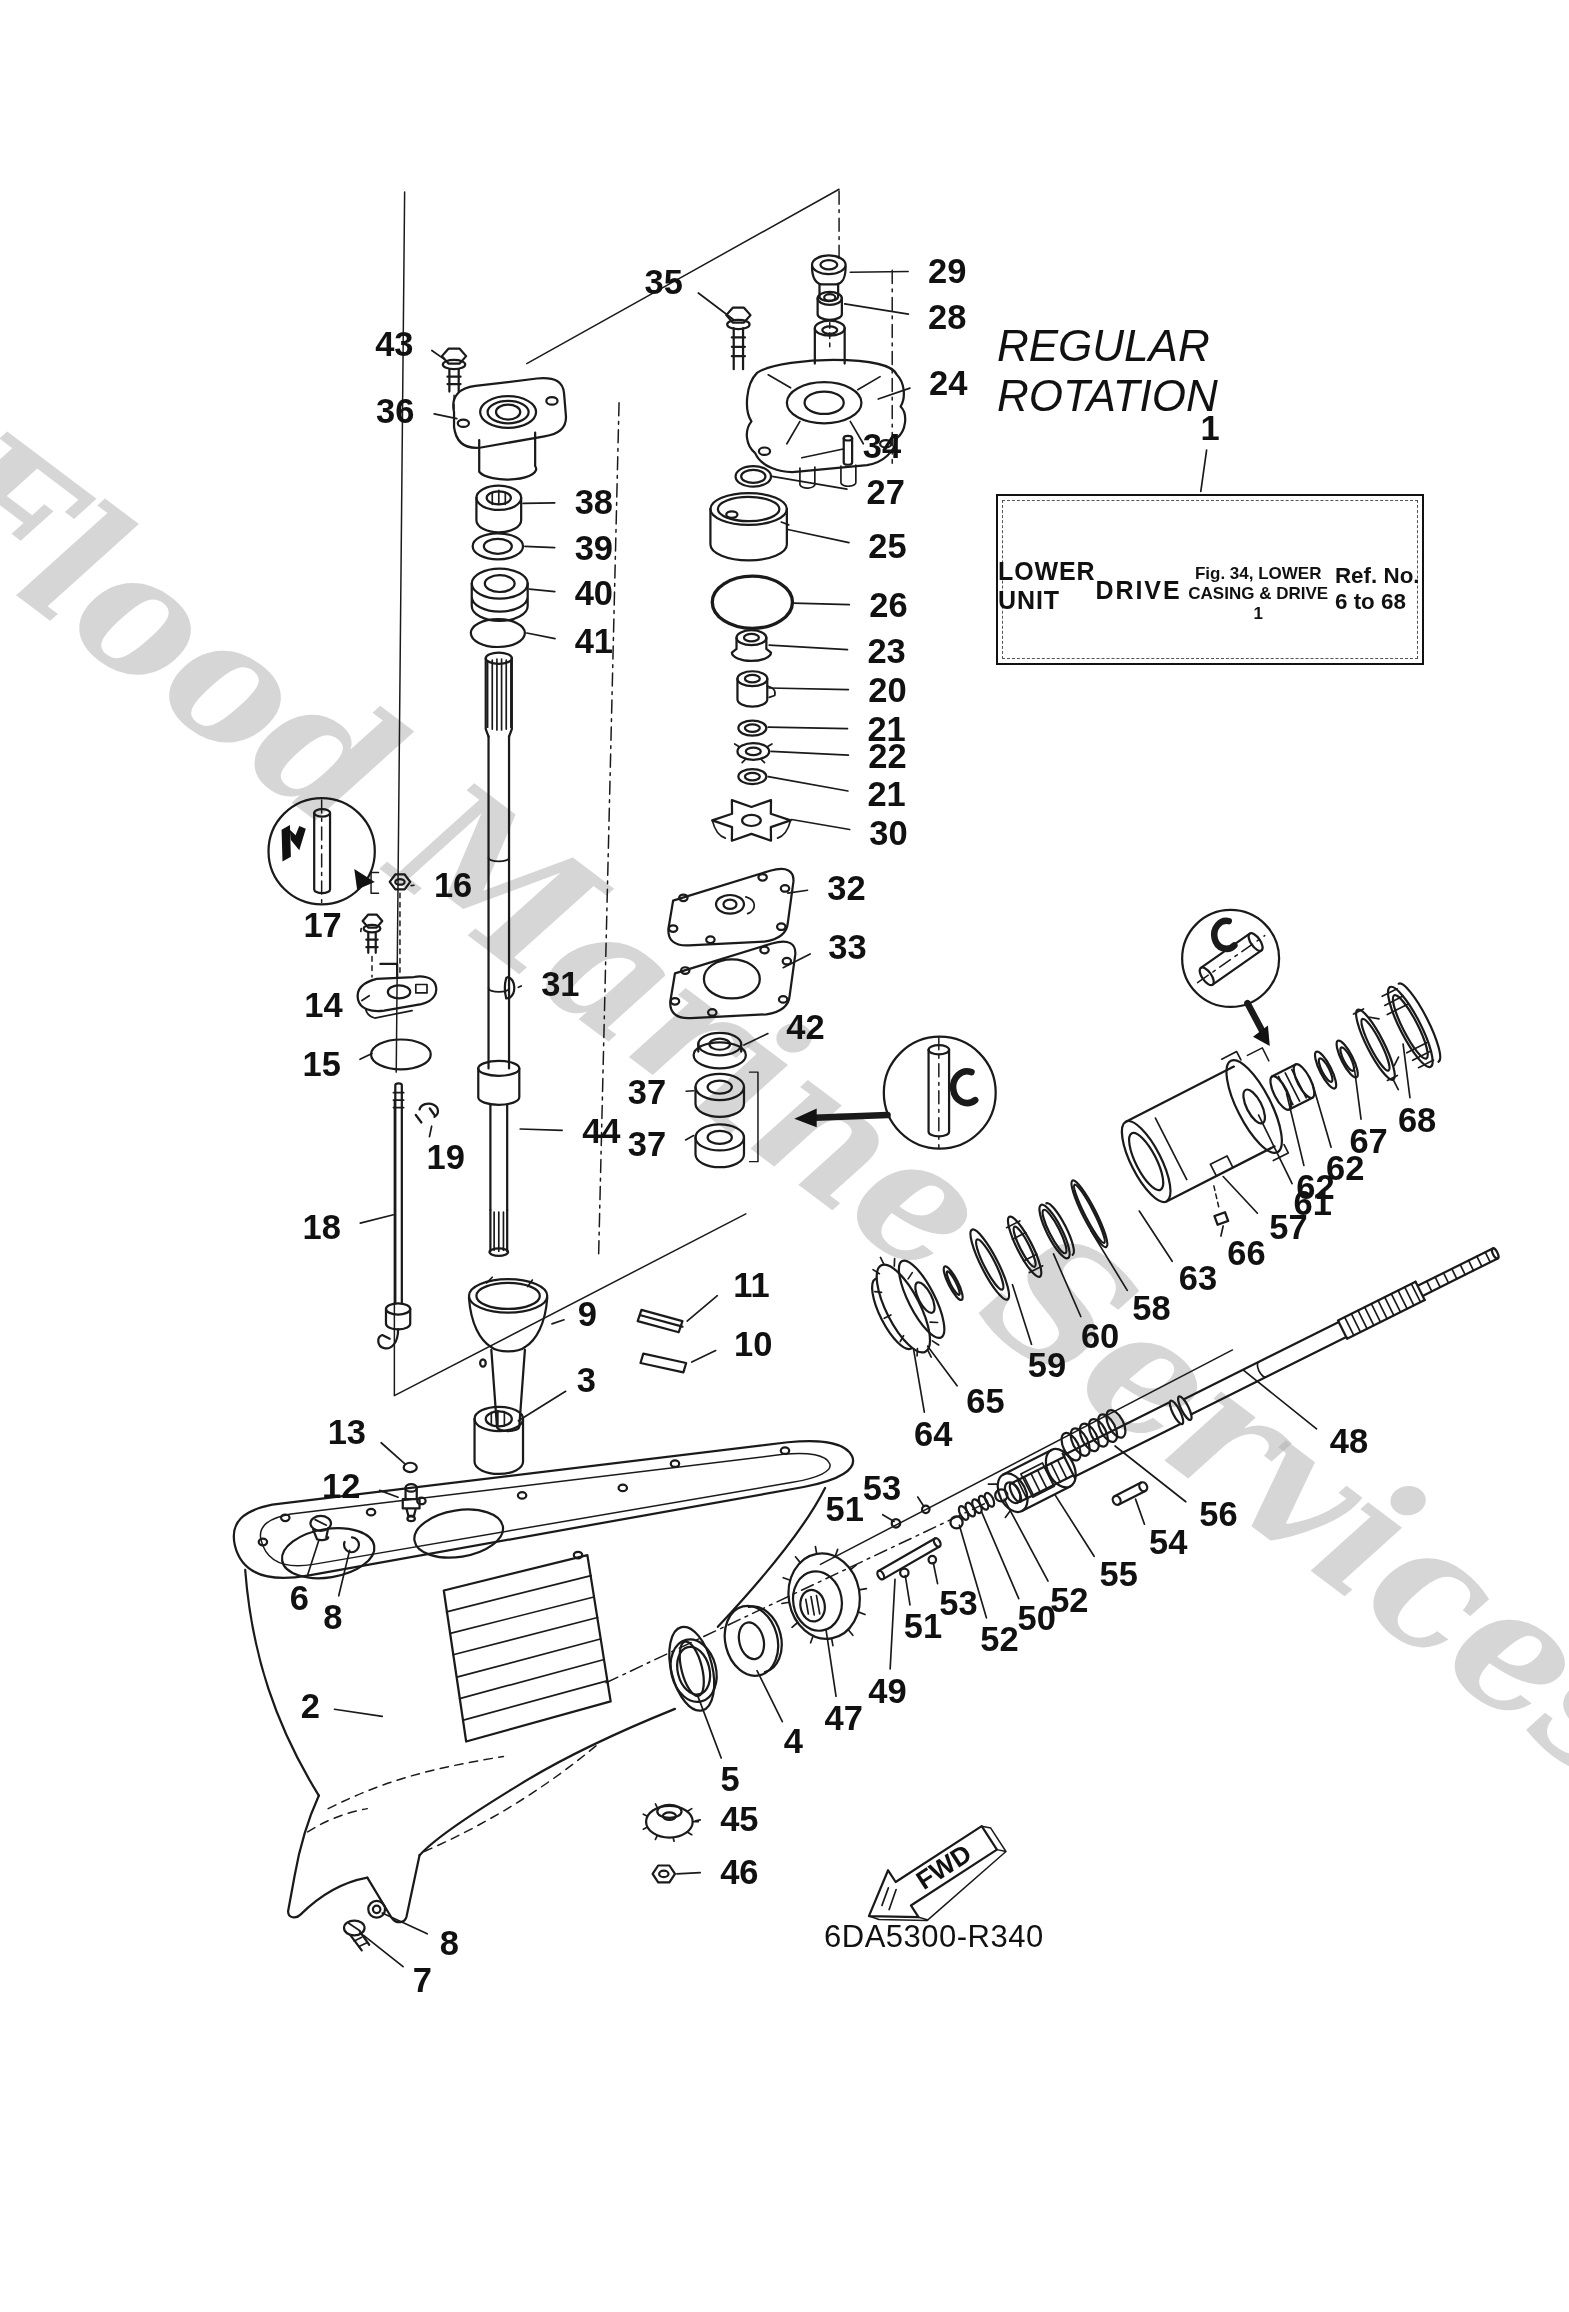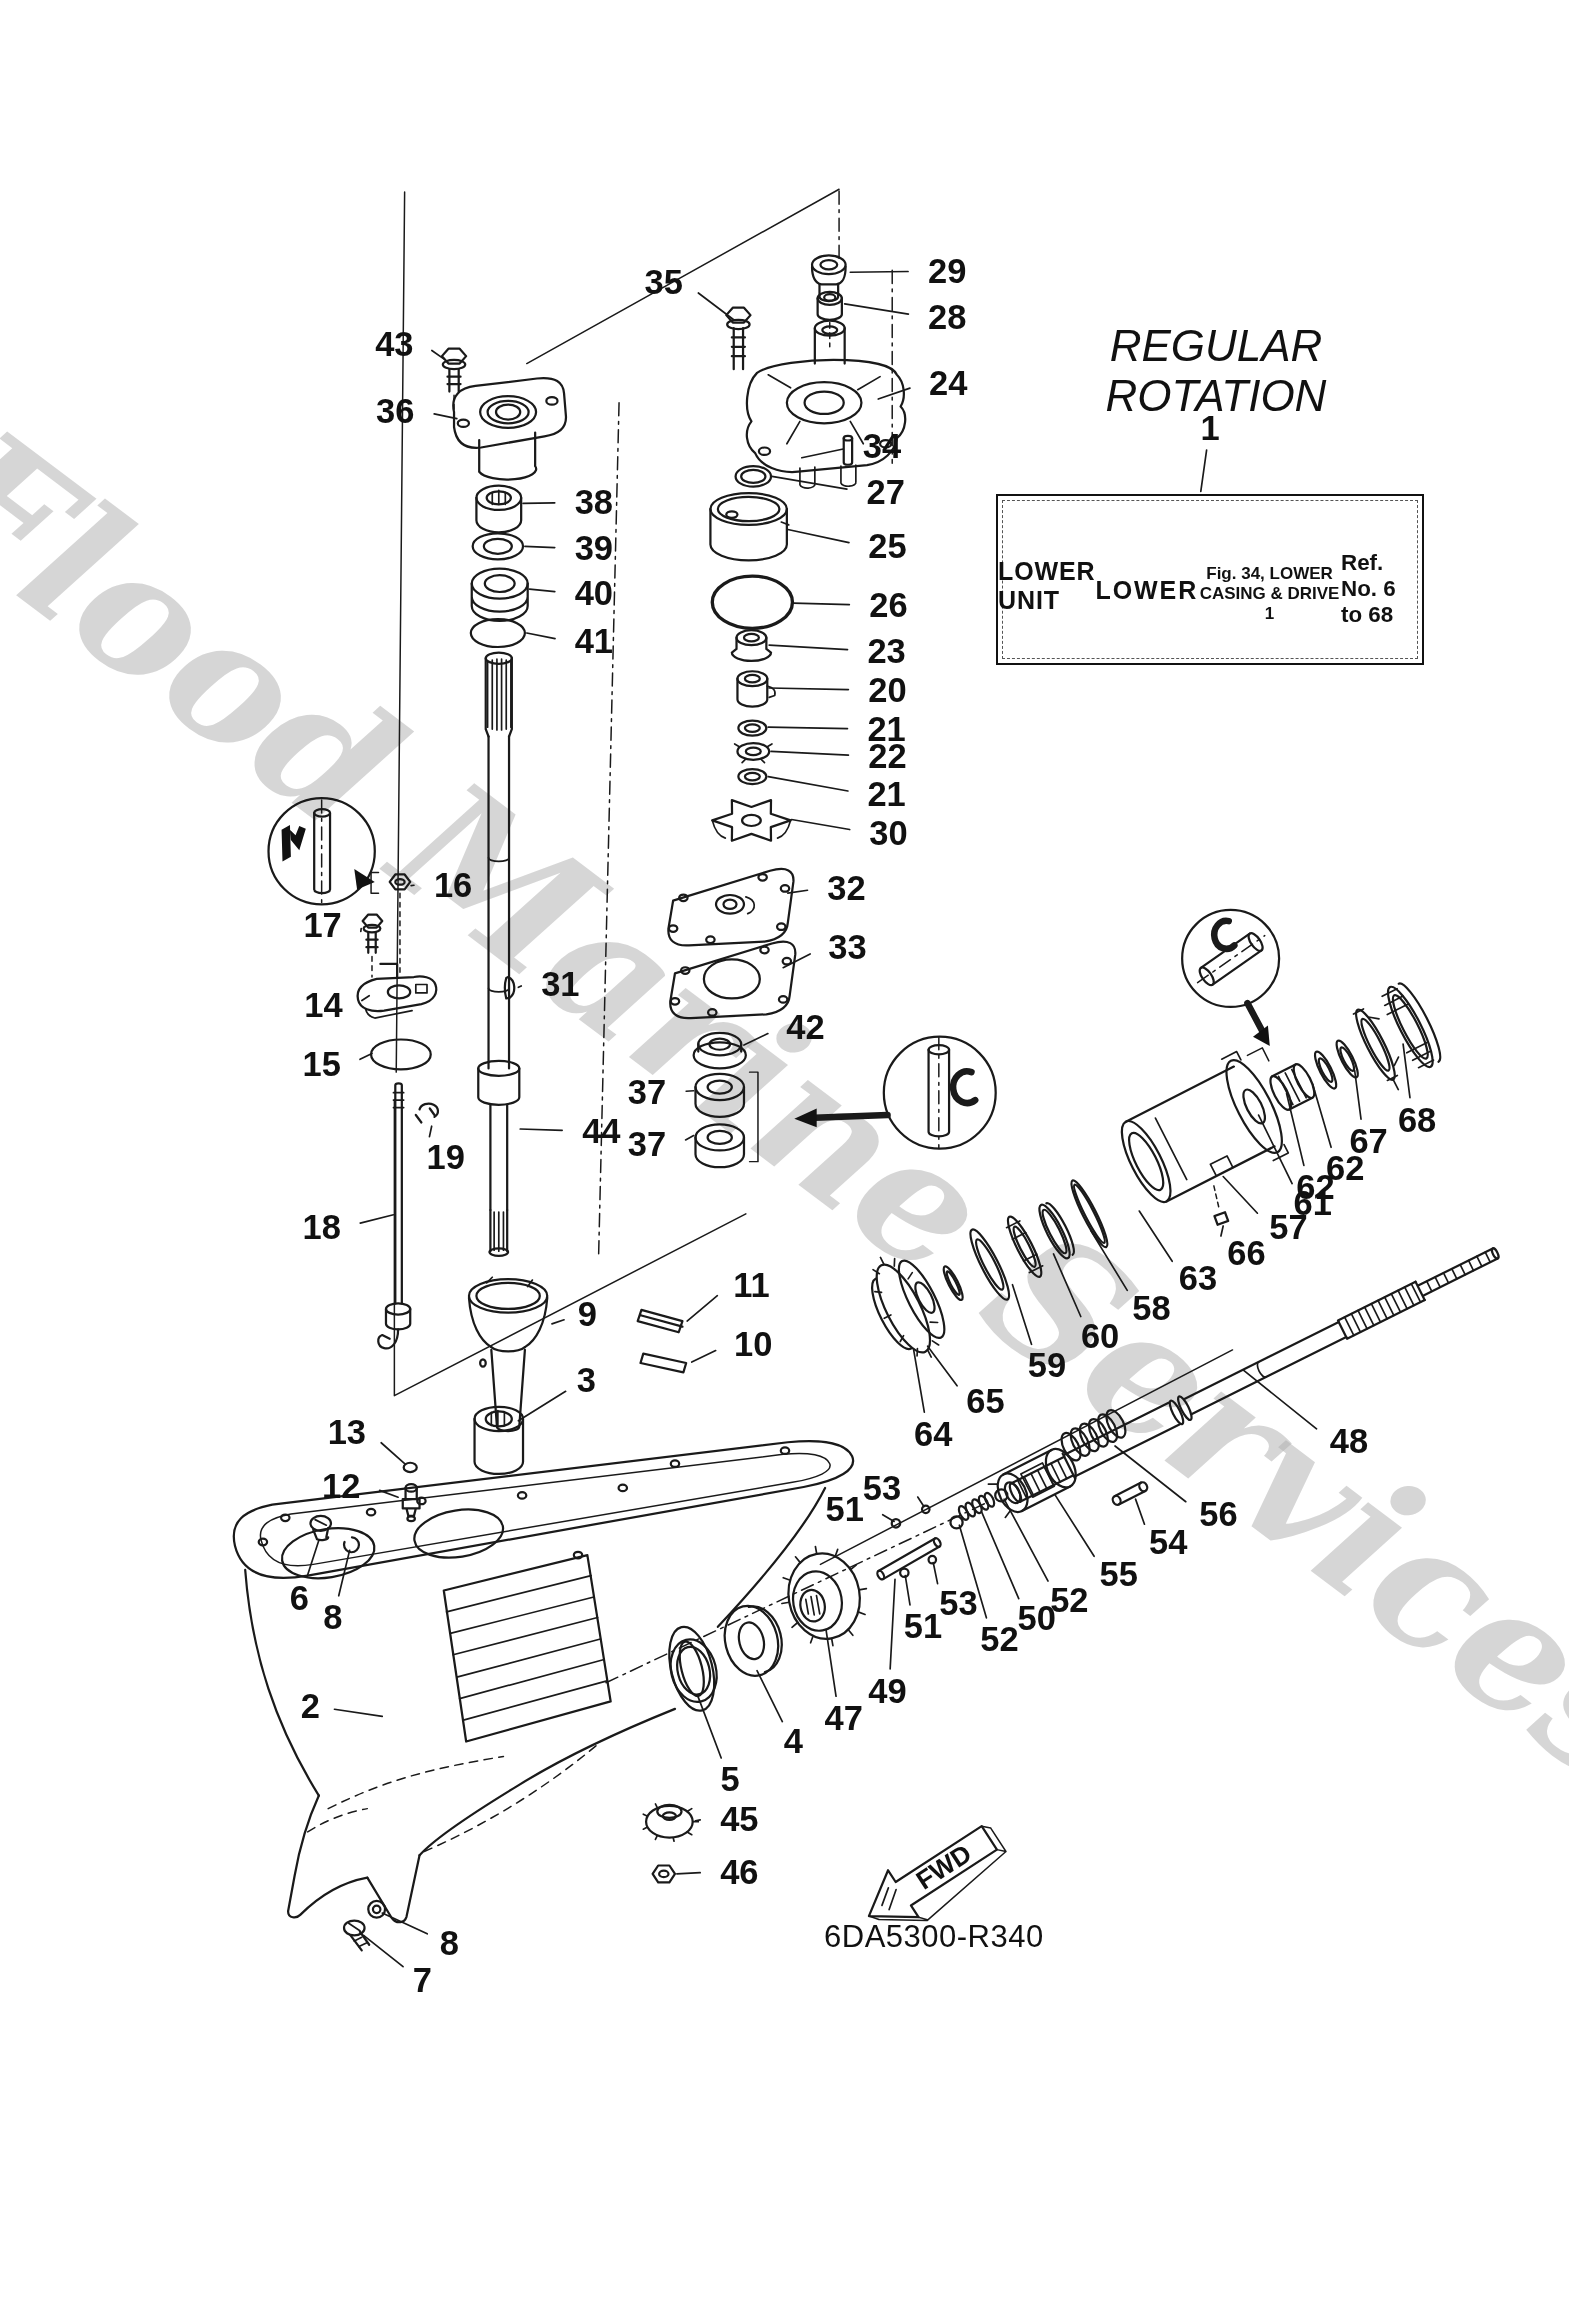--- a/index.html
+++ b/index.html
@@ -17,21 +17,21 @@
   #diagram .hv{stroke-width:1.8;}
   #diagram .blk{fill:#111;stroke:none;}
   #diagram .w7{stroke-width:7;}
   #diagram .thick{stroke-width:3.6;}
   #callout-layer line{stroke:#1a1a1a;stroke-width:1.8;}
   #callout-layer text{font-family:"Liberation Sans",sans-serif;font-size:37px;font-weight:600;
       fill:#111;text-anchor:middle;stroke:none;}
   #fwd-arrow text{font-family:"Liberation Sans",sans-serif;font-size:28px;font-weight:bold;
       fill:#111;stroke:none;text-anchor:middle;}
   .overlay{position:absolute;z-index:3;}
-  #page-title{left:997px;top:321px;width:438px;text-align:center;font-size:44px;font-style:italic;
+  #page-title{left:997px;top:321px;width:438px;text-align:left;font-size:44px;font-style:italic;
       font-weight:500;letter-spacing:0;}
   #info-box{left:996px;top:494px;width:428px;height:171px;border:2.3px solid #111;box-sizing:border-box;}
   #info-box .inner{position:absolute;inset:3.7px;border:1.9px dashed #555;}
   #info-box .content{position:absolute;inset:0;display:flex;flex-direction:row;align-items:center;
       padding-top:13px;}
   #info-box p{margin:0;font-weight:bold;}
   .ib1{font-size:25px;letter-spacing:0.9px;word-spacing:11.2px;}
   .ib2{font-size:25px;margin-top:9.3px !important;letter-spacing:1.9px;}
   .ib3{font-size:17px;margin-top:15px !important;text-align:center;}
   .ib4{font-size:22.4px;margin-top:5.6px !important;}
@@ -701,21 +701,21 @@
         <text x="990" y="1744" dominant-baseline="central">51</text>
       </g>
   </svg>
 
   <div id="page-title" class="overlay">REGULAR ROTATION</div>
 
   <div id="info-box" class="overlay">
     <div class="inner"></div>
     <div class="content">
       <p class="ib1">LOWER UNIT</p>
-      <p class="ib2">LOWER</p>
+      <p class="ib2">DRIVE</p>
       <p class="ib3">Fig. 34, LOWER CASING &amp; DRIVE 1</p>
       <p class="ib4">Ref. No. 6 to 68</p>
     </div>
   </div>
 
   <div id="drawing-code" class="overlay">6DA5300-R340</div>
 
 </div>
 
 

